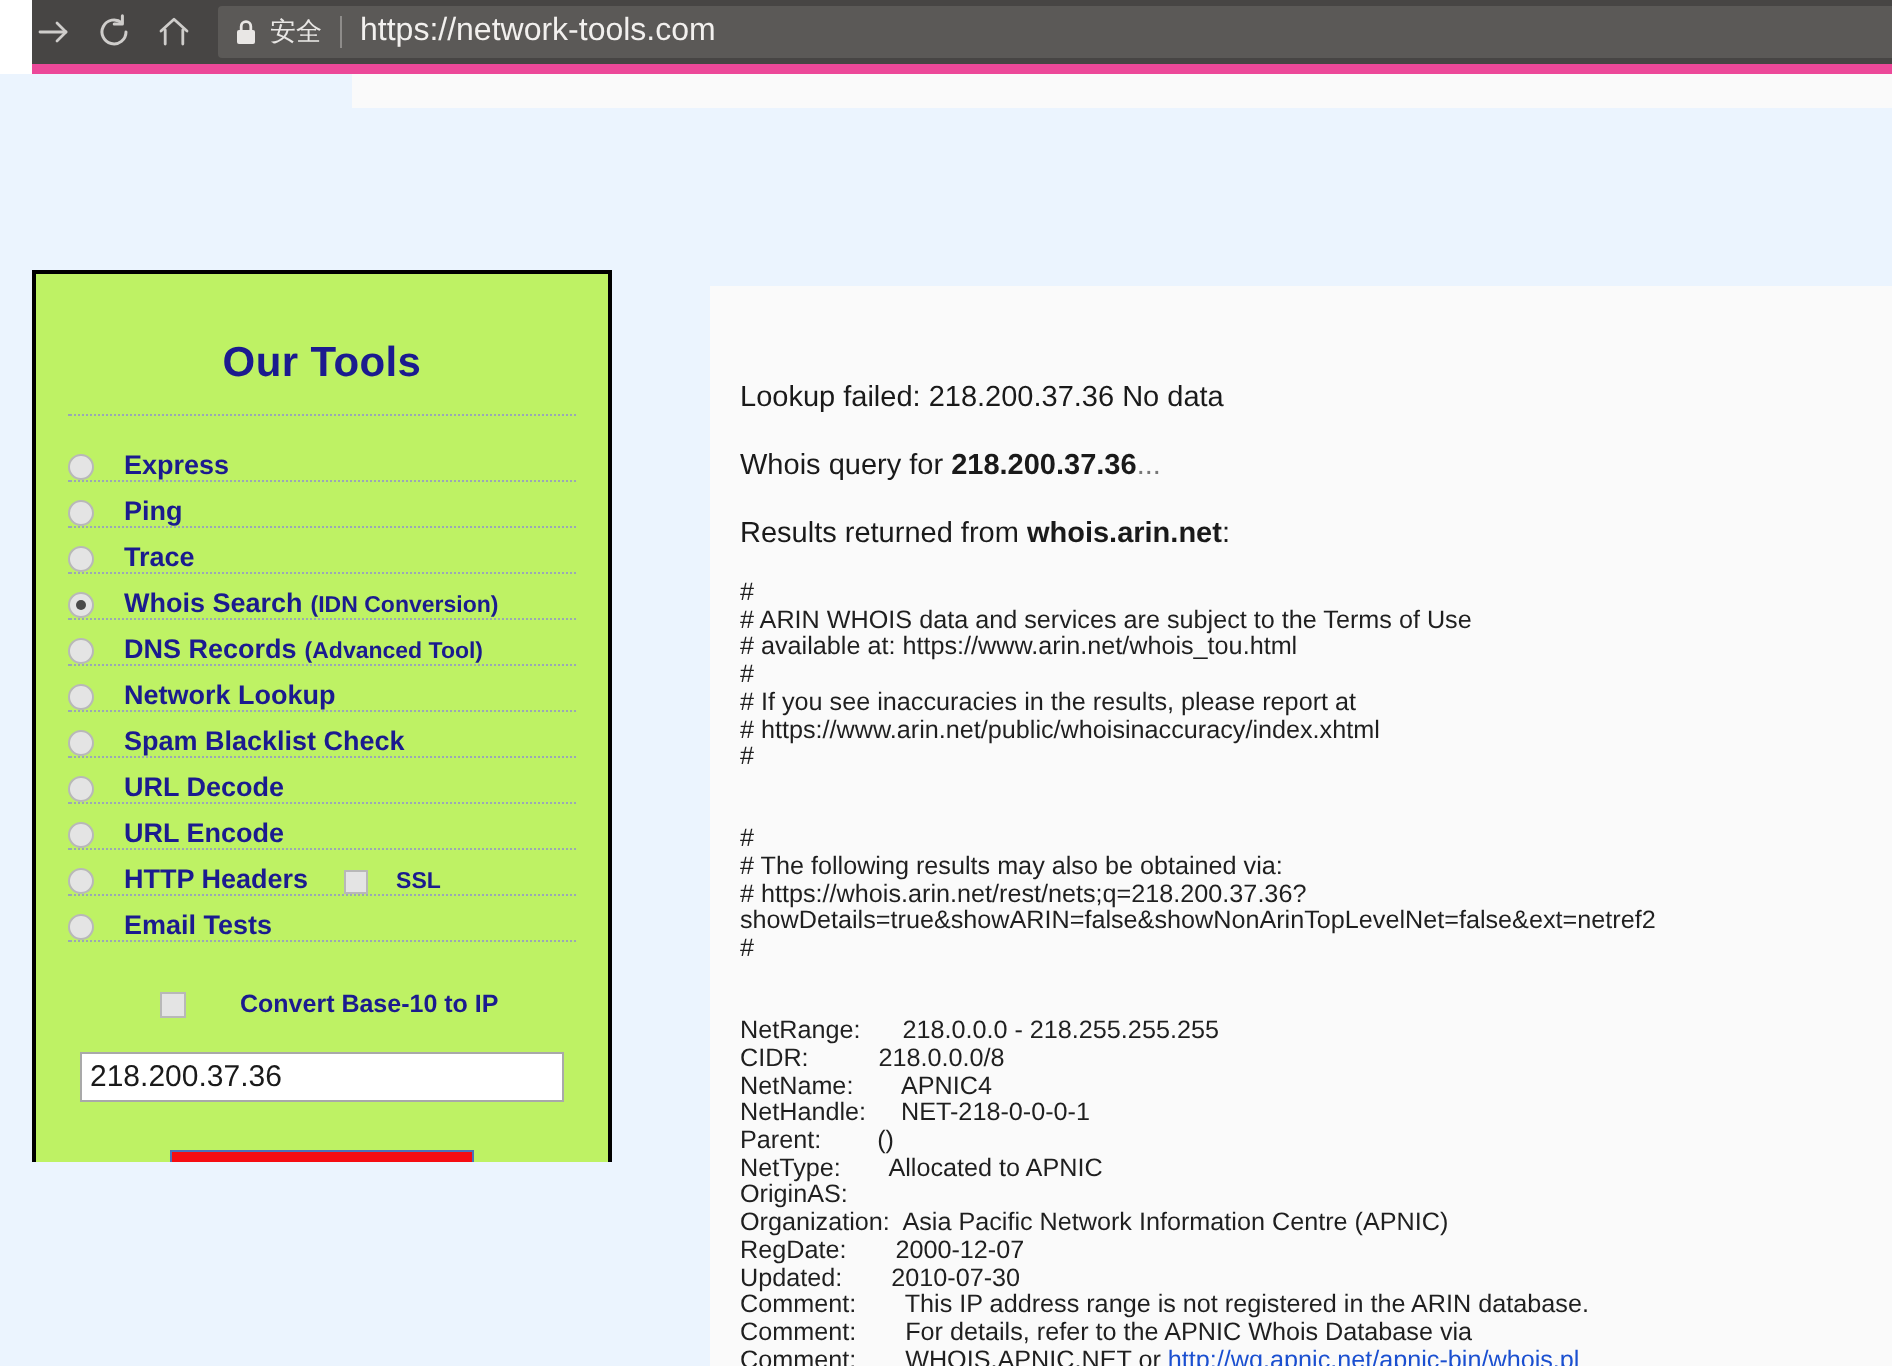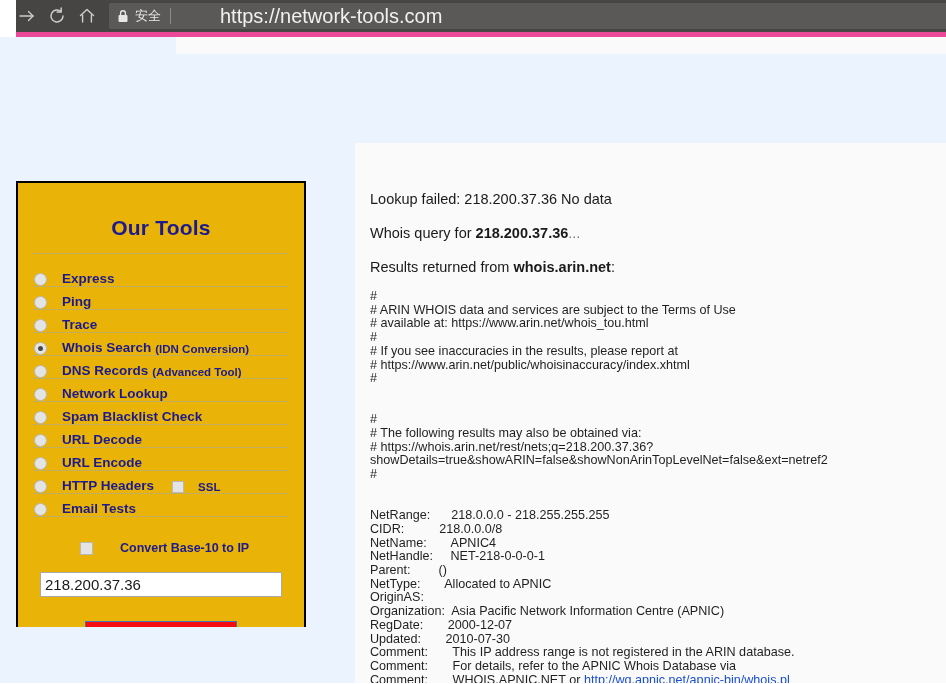--- a/index.html
+++ b/index.html
@@ -46,25 +46,24 @@
     flex: none;
   }
   #omnibox-sep {
     width: 1px; height: 16px;
     background: #8e8c8a;
     margin: 0 9px;
     flex: none;
   }
   #url-text {
     color: #f2f0ee;
-    font-size: 20px;
+    font-size: 16px;
     white-space: nowrap;
     overflow: hidden;
     text-overflow: ellipsis;
-    margin-left: 40px;
   }
 
   
   #page {
     position: absolute;
     left: 0; top: 37px;
     width: 946px; height: 647px;
     background: #ffffff;
   }
   #page-bg-blue-left {
@@ -90,25 +89,24 @@
     left: 0; top: 106px;
     width: 355px; height: 541px;
     background: #ebf4fe;
   }
 
   
   #sidebar-panel {
     position: absolute;
     left: 16px; top: 98px;
     width: 290px; height: 446px;
-    background: #eab308;
+    background: #bef264;
     border: 2px solid #000000;
     border-bottom: none;
     overflow: hidden;
-    margin-top: 46px;
   }
   #sidebar-title {
     text-align: center;
     color: #1b1b8f;
     font-size: 21px;
     font-weight: bold;
     margin-top: 33px;
     letter-spacing: .2px;
   }
   .hr-dotted {

